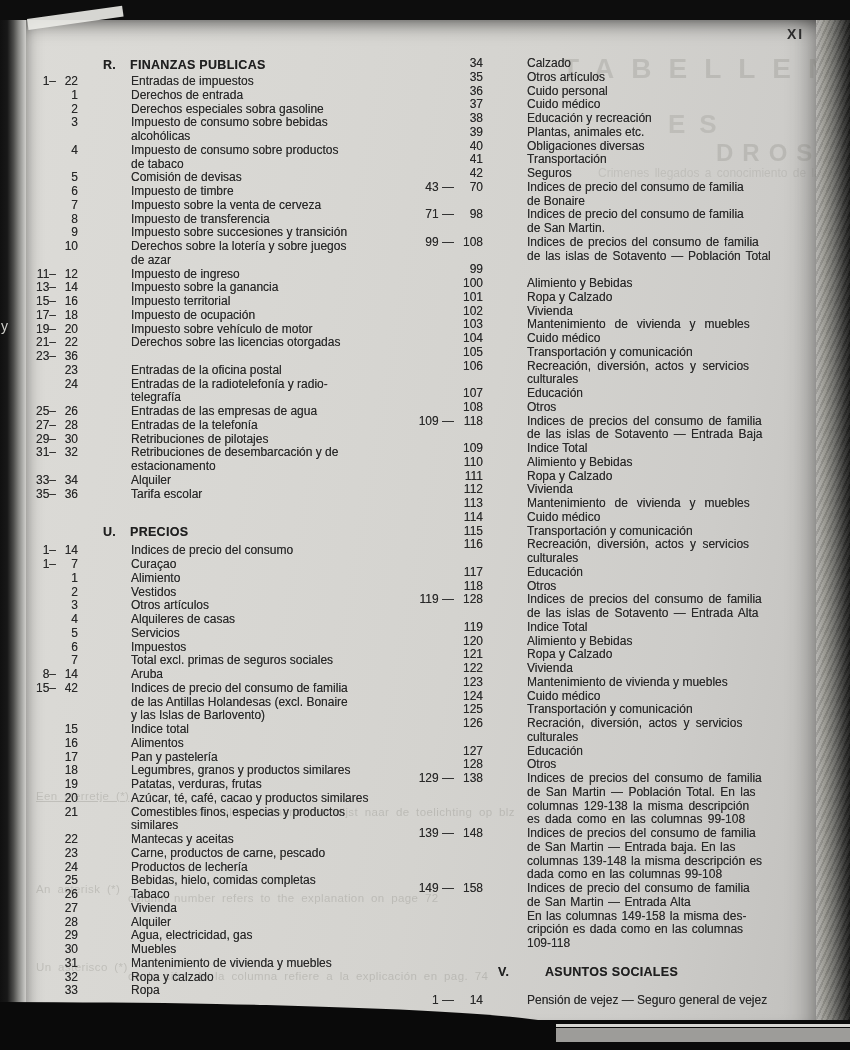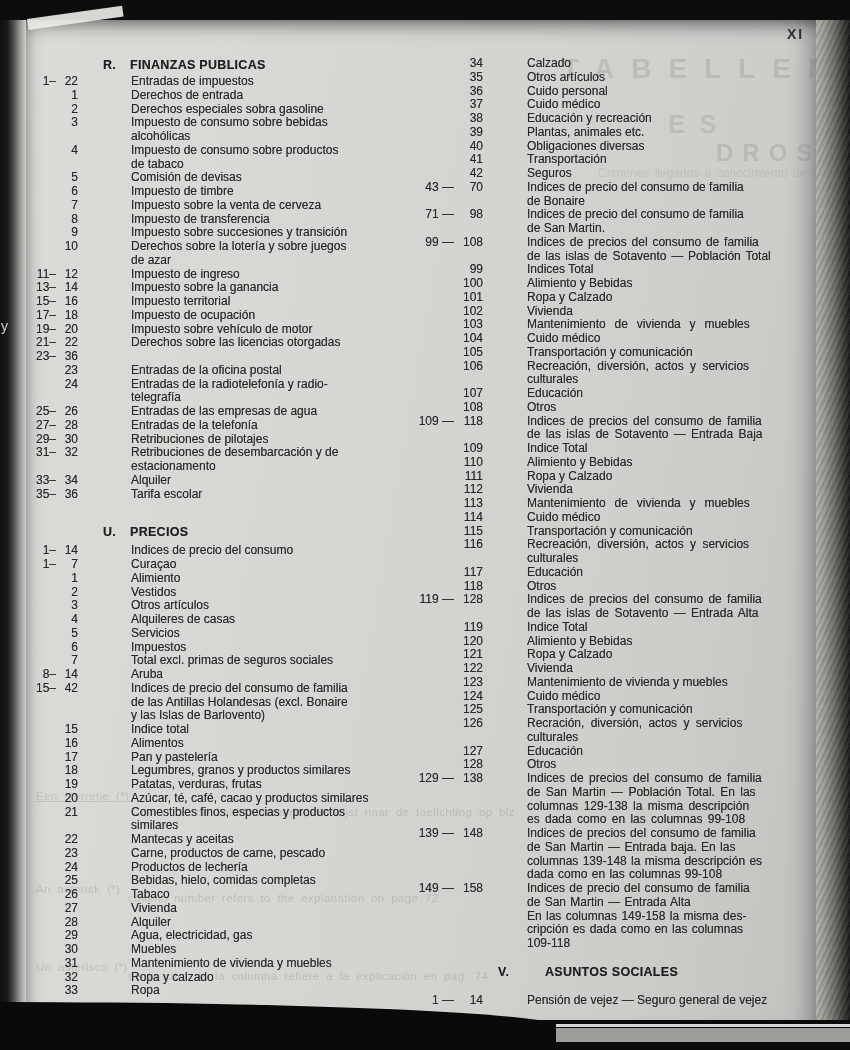--- a/index.html
+++ b/index.html
@@ -439,21 +439,20 @@
         </div>
         <div class="row">
           <span class="na">99 —</span>
           <span class="nb">108</span>
           <span class="tx" style="word-spacing: 1.5px;">Indices de precios del consumo de familia
 de las islas de Sotavento — Población Total</span>
         </div>
         <div class="row">
           <span class="na"></span>
           <span class="nb">99</span>
-          <span class="tx">Indices Total</span>
         </div>
         <div class="row">
           <span class="na"></span>
           <span class="nb">100</span>
           <span class="tx">Alimiento y Bebidas</span>
         </div>
         <div class="row">
           <span class="na"></span>
           <span class="nb">101</span>
           <span class="tx">Ropa y Calzado</span>

